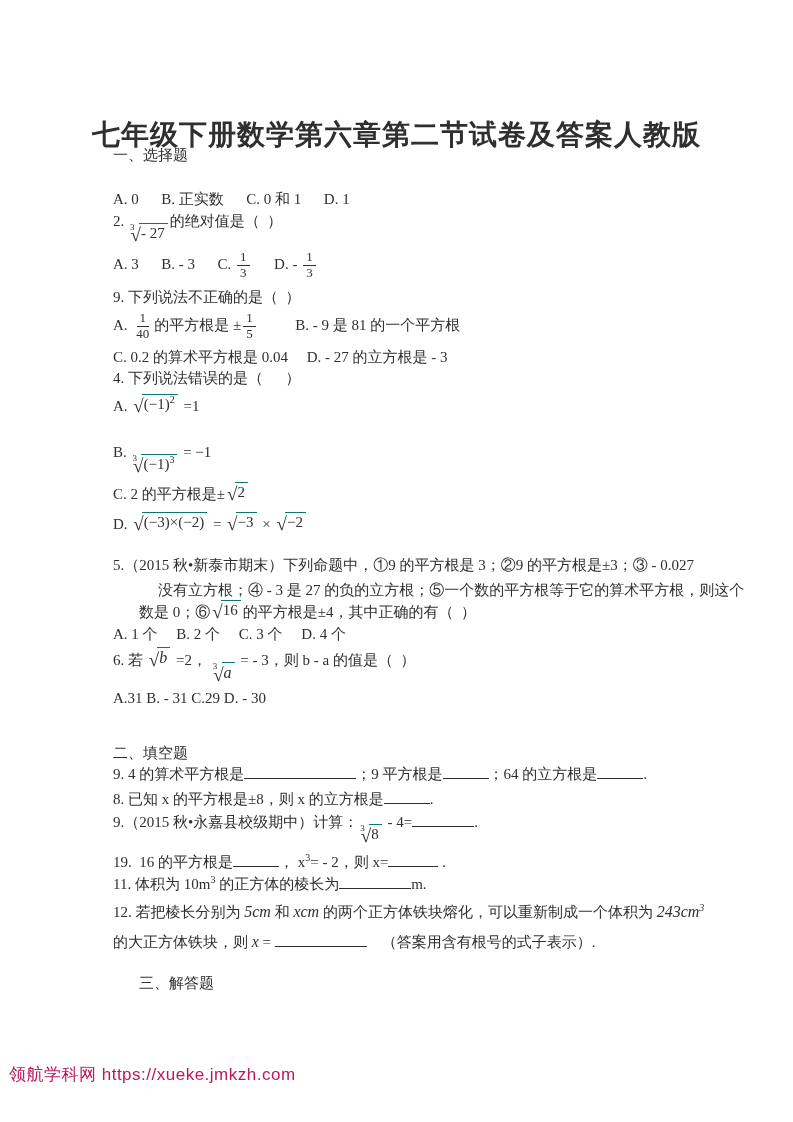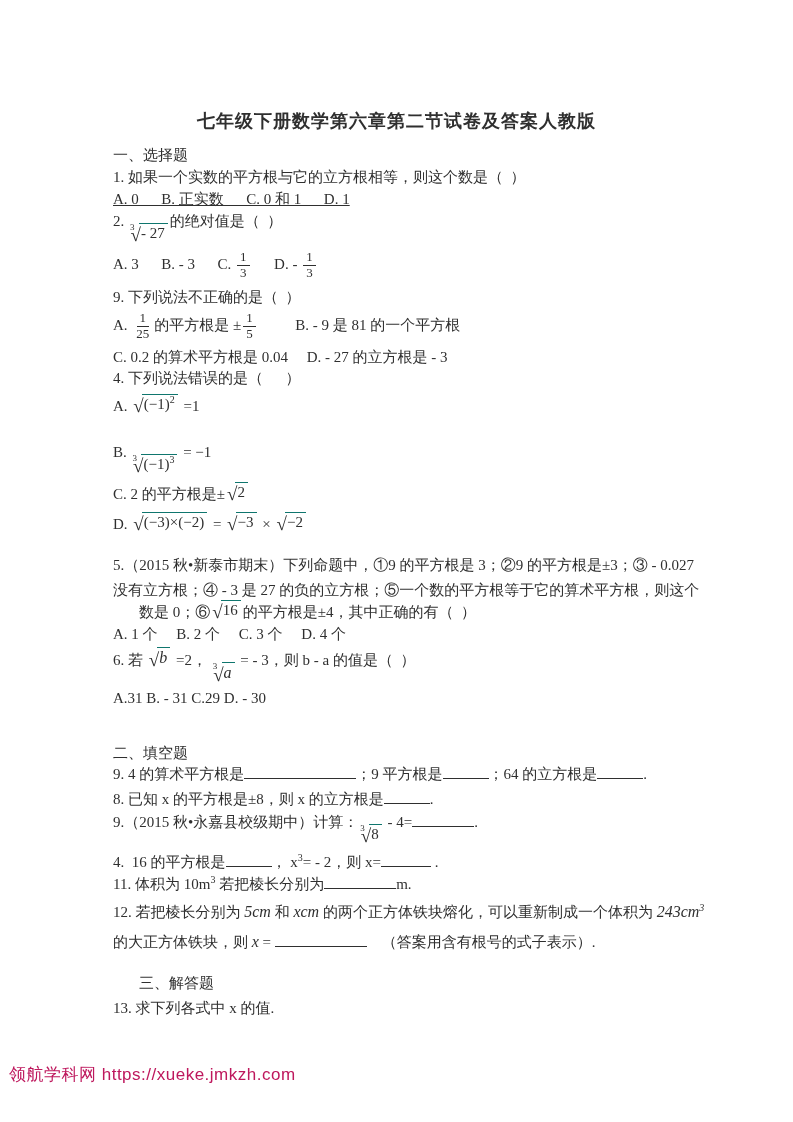--- a/index.html
+++ b/index.html
@@ -4,21 +4,21 @@
 <style>
   html,body { margin:0; padding:0; background:#ffffff; }
   .page {
     position:relative; width:793px; height:1122px; margin:0 auto;
     background:#ffffff; overflow:hidden;
     font-family:"Liberation Serif","DejaVu Serif",serif;
     color:#2f2f2f;
   }
   .title {
     position:absolute; top:97px; left:0; width:100%;
-    text-align:center; font-size:18px; font-weight:700; letter-spacing:1px;
+    text-align:center; font-size:28px; font-weight:700; letter-spacing:1px;
   }
   .doc-body { position:absolute; top:0; left:0; width:100%; height:100%; }
   .line {
     position:absolute; left:113px; white-space:pre;
     font-size:15px; line-height:24px;
   }
   .run { white-space:pre; }
   .it { font-style:italic; font-size:16px; }
   sup.sup { font-size:10px; line-height:0; }
   .blank {
@@ -41,43 +41,41 @@
     font-size:17px; color:#be185d; letter-spacing:0.5px;
   }
 </style>
 </head>
 <body>
 
 <div class="page">
   <h1 class="title">七年级下册数学第六章第二节试卷及答案人教版</h1>
   <div class="doc-body">
       <div class="line" style="top: 143px;"><span class="run">一、选择题</span></div>
-      <div class="line" style="top: 165px;"><span class="run">1. 如果一个实数的平方根与它的立方根相等，则这个数是（  ）</span></div>
-      <div class="line" style="top: 187px; text-decoration: underline;"><span class="run">A. 0      B. 正实数      C. 0 和 1      D. 1</span></div>
+      <div class="line" style="top: 187px;"><span class="run">A. 0      B. 正实数      C. 0 和 1      D. 1</span></div>
       <div class="line" style="top: 209px;"><span class="run">2. </span><span class="rad"><sup class="ridx">3</sup><span class="rsign">√</span><span class="rbar"><span class="run">- 27</span></span></span><span class="run">的绝对值是（  ）</span></div>
       <div class="line" style="top: 250px;"><span class="run">A. 3      B. - 3      C. </span><span class="frac"><span class="num">1</span><span class="den">3</span></span><span class="run">      D. - </span><span class="frac"><span class="num">1</span><span class="den">3</span></span></div>
       <div class="line" style="top: 285px;"><span class="run">9. 下列说法不正确的是（  ）</span></div>
-      <div class="line" style="top: 311px;"><span class="run">A. </span><span class="frac"><span class="num">1</span><span class="den">25</span></span><span class="run">的平方根是 ±</span><span class="frac"><span class="num">1</span><span class="den">5</span></span><span class="run">          B. - 9 是 81 的一个平方根</span></div>
+      <div class="line" style="top: 311px;"><span class="run">A. </span><span class="frac"><span class="num">1</span><span class="den">40</span></span><span class="run">的平方根是 ±</span><span class="frac"><span class="num">1</span><span class="den">5</span></span><span class="run">          B. - 9 是 81 的一个平方根</span></div>
       <div class="line" style="top: 345px;"><span class="run">C. 0.2 的算术平方根是 0.04     D. - 27 的立方根是 - 3</span></div>
       <div class="line" style="top: 366px;"><span class="run">4. 下列说法错误的是（      ）</span></div>
       <div class="line" style="top: 394px;"><span class="run">A. </span><span class="rad"><span class="rsign">√</span><span class="rbar"><span class="run">(−1)</span><sup class="sup">2</sup></span></span><span class="run"> =1</span></div>
       <div class="line" style="top: 440px;"><span class="run">B. </span><span class="rad"><sup class="ridx">3</sup><span class="rsign">√</span><span class="rbar"><span class="run">(−1)</span><sup class="sup">3</sup></span></span><span class="run"> = −1</span></div>
       <div class="line" style="top: 482px;"><span class="run">C. 2 的平方根是±</span><span class="rad"><span class="rsign">√</span><span class="rbar"><span class="run">2</span></span></span></div>
       <div class="line" style="top: 512px;"><span class="run">D. </span><span class="rad"><span class="rsign">√</span><span class="rbar"><span class="run">(−3)×(−2)</span></span></span><span class="run"> = </span><span class="rad"><span class="rsign">√</span><span class="rbar"><span class="run">−3</span></span></span><span class="run"> × </span><span class="rad"><span class="rsign">√</span><span class="rbar"><span class="run">−2</span></span></span></div>
       <div class="line" style="top: 553px;"><span class="run">5.（2015 秋•新泰市期末）下列命题中，①9 的平方根是 3；②9 的平方根是±3；③ - 0.027</span></div>
-      <div class="line" style="top: 578px;"><span class="run">没有立方根；④ - 3 是 27 的负的立方根；⑤一个数的平方根等于它的算术平方根，则这个</span></div>
+      <div class="line" style="top: 578px; margin-left: 45px;"><span class="run">没有立方根；④ - 3 是 27 的负的立方根；⑤一个数的平方根等于它的算术平方根，则这个</span></div>
       <div class="line" style="top: 600px; margin-left: 26px;"><span class="run">数是 0；⑥</span><span class="rad"><span class="rsign">√</span><span class="rbar"><span class="run">16</span></span></span><span class="run">的平方根是±4，其中正确的有（  ）</span></div>
       <div class="line" style="top: 622px;"><span class="run">A. 1 个     B. 2 个     C. 3 个     D. 4 个</span></div>
       <div class="line" style="top: 647px;"><span class="run">6. 若 </span><span class="rad"><span class="rsign">√</span><span class="rbar"><span class="run it">b</span></span></span><span class="run"> =2， </span><span class="rad"><sup class="ridx">3</sup><span class="rsign">√</span><span class="rbar"><span class="run it">a</span></span></span><span class="run"> = - 3，则 b - a 的值是（  ）</span></div>
       <div class="line" style="top: 686px;"><span class="run">A.31 B. - 31 C.29 D. - 30</span></div>
       <div class="line" style="top: 741px;"><span class="run">二、填空题</span></div>
       <div class="line" style="top: 762px;"><span class="run">9. 4 的算术平方根是</span><span class="blank" style="width: 112px;"></span><span class="run">；9 平方根是</span><span class="blank" style="width: 46px;"></span><span class="run">；64 的立方根是</span><span class="blank" style="width: 46px;"></span><span class="run">.</span></div>
       <div class="line" style="top: 787px;"><span class="run">8. 已知 x 的平方根是±8，则 x 的立方根是</span><span class="blank" style="width: 46px;"></span><span class="run">.</span></div>
       <div class="line" style="top: 810px;"><span class="run">9.（2015 秋•永嘉县校级期中）计算：</span><span class="rad"><sup class="ridx">3</sup><span class="rsign">√</span><span class="rbar"><span class="run">8</span></span></span><span class="run"> - 4=</span><span class="blank" style="width: 62px;"></span><span class="run">.</span></div>
-      <div class="line" style="top: 850px;"><span class="run">4.  16 的平方根是</span><span class="blank" style="width: 46px;"></span><span class="run">， x</span><sup class="sup">3</sup><span class="run">= - 2，则 x=</span><span class="blank" style="width: 50px;"></span><span class="run"> .</span></div>
-      <div class="line" style="top: 872px;"><span class="run">11. 体积为 10m</span><sup class="sup">3</sup><span class="run"> 若把棱长分别为</span><span class="blank" style="width: 72px;"></span><span class="run">m.</span></div>
+      <div class="line" style="top: 850px;"><span class="run">19.  16 的平方根是</span><span class="blank" style="width: 46px;"></span><span class="run">， x</span><sup class="sup">3</sup><span class="run">= - 2，则 x=</span><span class="blank" style="width: 50px;"></span><span class="run"> .</span></div>
+      <div class="line" style="top: 872px;"><span class="run">11. 体积为 10m</span><sup class="sup">3</sup><span class="run"> 的正方体的棱长为</span><span class="blank" style="width: 72px;"></span><span class="run">m.</span></div>
       <div class="line" style="top: 900px;"><span class="run">12. 若把棱长分别为 </span><span class="run it">5cm</span><span class="run"> 和 </span><span class="run it">xcm</span><span class="run"> 的两个正方体铁块熔化，可以重新制成一个体积为 </span><span class="run it">243cm</span><sup class="sup it">3</sup></div>
       <div class="line" style="top: 930px;"><span class="run">的大正方体铁块，则 </span><span class="run it">x</span><span class="run"> = </span><span class="blank" style="width: 92px;"></span><span class="run">　（答案用含有根号的式子表示）.</span></div>
       <div class="line" style="top: 971px; margin-left: 26px;"><span class="run">三、解答题</span></div>
-      <div class="line" style="top: 996px;"><span class="run">13. 求下列各式中 x 的值.</span></div>
     </div>
   <div class="footer">领航学科网 https://xueke.jmkzh.com</div>
 </div>
 
 </body></html>

